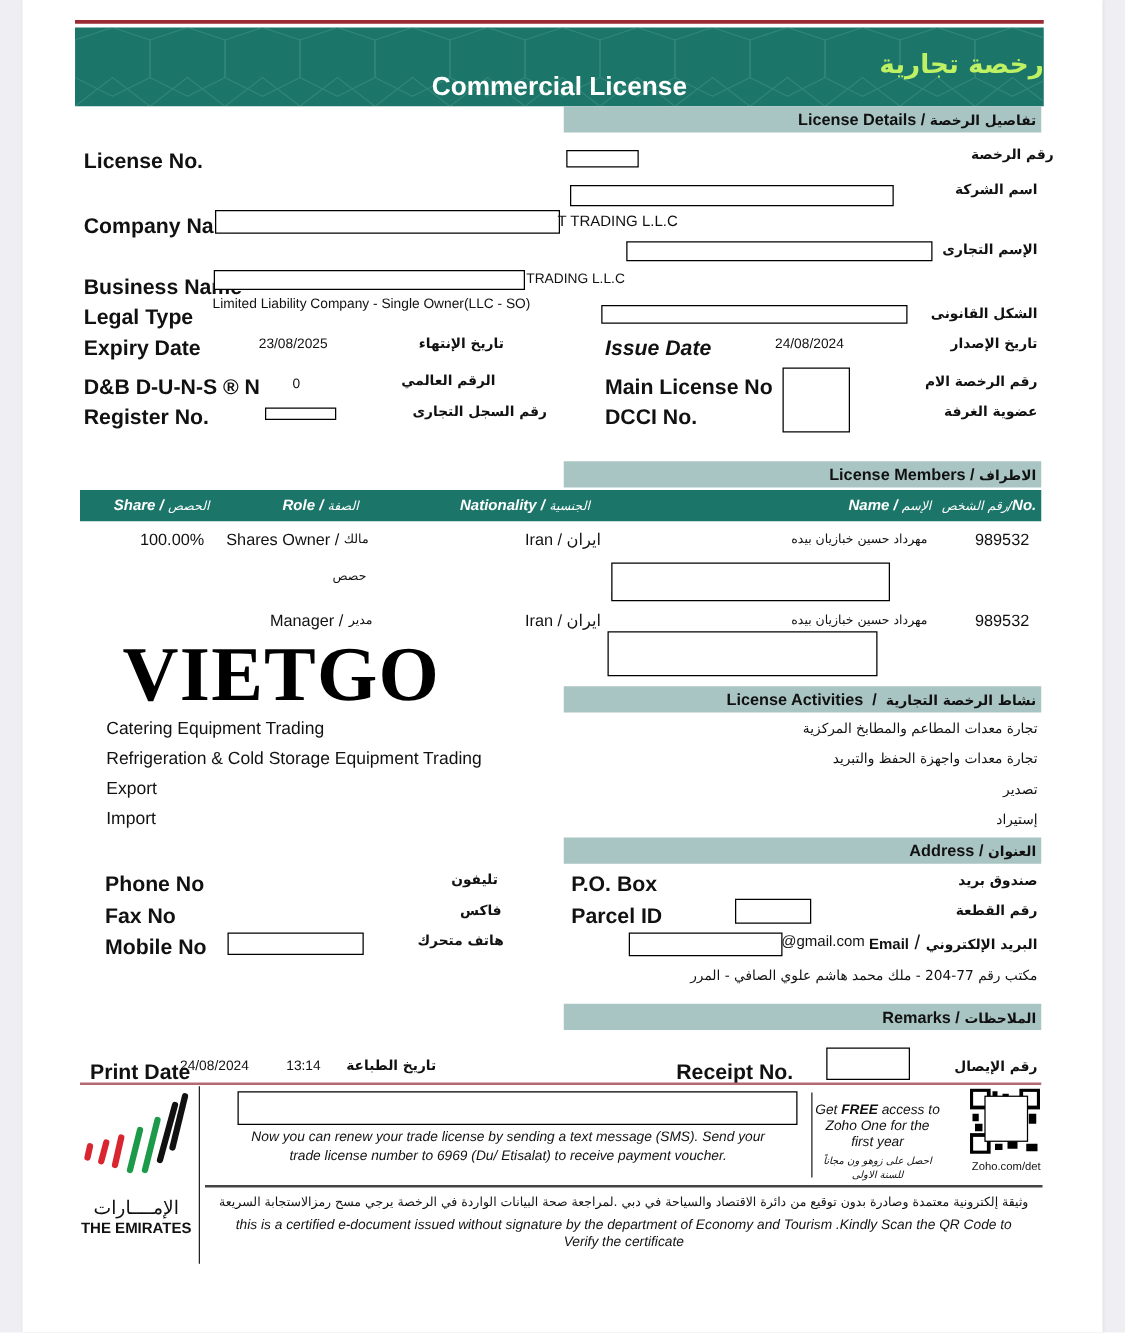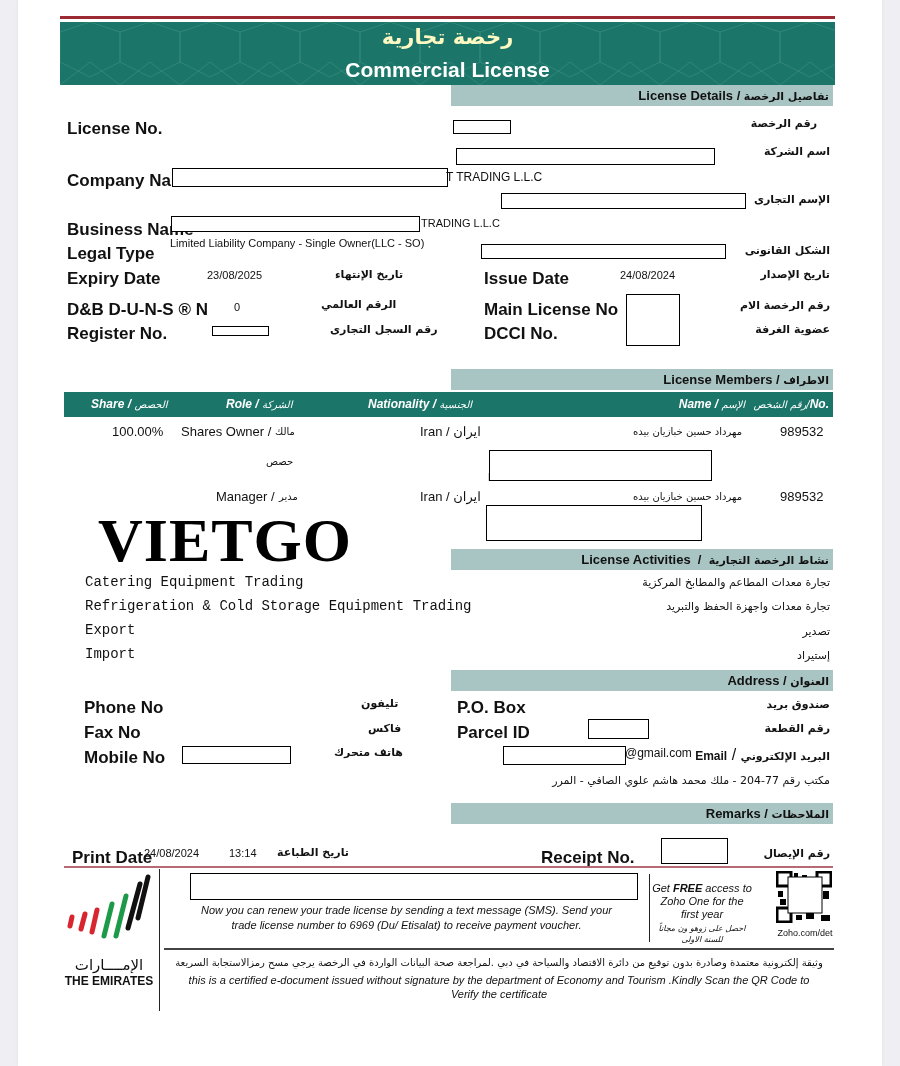--- a/index.html
+++ b/index.html
@@ -20,41 +20,41 @@
   .arb { font-size:11px; white-space:nowrap; direction:rtl; font-weight:bold; font-family:"DejaVu Sans", sans-serif; }
   .redact { position:absolute; border:1px solid #000; background:#fff; }
 
   
   .topline { position:absolute; left:42px; top:16px; width:775px; height:3px; background:#9b2a33; }
   .banner {
     position:absolute; left:42px; top:22px; width:775px; height:63px;
     background:#1b7568; overflow:hidden;
   }
   .banner svg { position:absolute; left:0; top:0; }
-  .banner .ar-title { position:absolute; left:0; right:0; top:3px; text-align:center; color:#fef9c3; font-size:21px; font-weight:bold; font-family:"DejaVu Sans", sans-serif; }
+  .banner .ar-title { position:absolute; left:0; right:0; top:17px; text-align:right; color:#bef264; font-size:21px; font-weight:bold; font-family:"DejaVu Sans", sans-serif; }
   .banner .en-title { position:absolute; left:0; right:0; top:36px; text-align:center; color:#fff; font-size:21px; font-weight:bold; }
 
   .section-bar {
     position:absolute; left:433px; width:382px; height:21px;
     background:#a9c5c3;
   }
   .section-bar .t { position:absolute; right:4px; top:3px; font-size:13px; font-weight:bold; white-space:nowrap; }
   .section-bar .t .a { font-family:"DejaVu Sans", sans-serif; font-size:11px; }
 
   .members-head {
     position:absolute; left:46px; top:392px; width:769px; height:25px;
     background:#1b7568; color:#fff;
   }
   .members-head .h { position:absolute; top:5px; font-size:12px; font-weight:bold; white-space:nowrap;font-style:italic; }
   .members-head .h .a { font-family:"DejaVu Sans", sans-serif; font-size:10px; font-weight:normal; }
 
   .row-txt { font-size:13px; white-space:nowrap; }
   .row-ar { font-size:10px; white-space:nowrap; direction:rtl; font-family:"DejaVu Sans", sans-serif; }
 
-  .act-en { font-size:14px; white-space:nowrap;font-family:Liberation Mono, monospace; }
+  .act-en { font-size:14px; white-space:nowrap; }
   .act-ar { font-size:11px; white-space:nowrap; direction:rtl; font-family:"DejaVu Sans", sans-serif; }
 
   .vietgo {
     position:absolute; left:80px; top:505px;
     font-family:"Liberation Serif", serif; font-weight:bold; font-size:62px; letter-spacing:1px; color:#000;
   }
 
   .footer-line { position:absolute; left:46px; top:866px; width:769px; height:2px; background:#b46a72; }
   .vline { position:absolute; width:1px; background:#222; }
   .hline { position:absolute; height:2px; background:#444; }
@@ -89,21 +89,21 @@
     <div class="ar-title">رخصة تجارية</div>
     <div class="en-title">Commercial License</div>
   </div>
 
   <div class="section-bar" style="top:85px;">
     <div class="t"><span>License Details</span> / <span class="a">تفاصيل الرخصة</span></div>
   </div>
 
   <div class="abs lbl" style="left:49px;top:119px;">License No.</div>
   <div class="redact" style="left:435px;top:120px;width:56px;height:12px;"></div>
-  <div class="abs arb" style="right:65px;top:117px;">رقم الرخصة</div>
+  <div class="abs arb" style="right:39px;top:117px;">رقم الرخصة</div>
 
   <div class="abs arb" style="right:52px;top:145px;">اسم الشركة</div>
   <div class="redact" style="left:438px;top:148px;width:257px;height:15px;"></div>
   <div class="abs lbl" style="left:49px;top:171px;">Company Name</div>
   <div class="redact" style="left:154px;top:168px;width:274px;height:17px;"></div>
   <div class="abs val" style="left:428px;top:170px;font-size:12px;">T TRADING L.L.C</div>
 
   <div class="abs arb" style="right:52px;top:193px;">الإسم التجارى</div>
   <div class="redact" style="left:483px;top:193px;width:243px;height:14px;"></div>
   <div class="abs lbl" style="left:49px;top:220px;">Business Name</div>
@@ -111,21 +111,21 @@
   <div class="abs val" style="left:403px;top:217px;">TRADING L.L.C</div>
 
   <div class="abs lbl" style="left:49px;top:244px;">Legal Type</div>
   <div class="abs val" style="left:152px;top:237px;">Limited Liability Company - Single Owner(LLC - SO)</div>
   <div class="redact" style="left:463px;top:244px;width:243px;height:13px;"></div>
   <div class="abs arb" style="right:52px;top:244px;">الشكل القانونى</div>
 
   <div class="abs lbl" style="left:49px;top:269px;">Expiry Date</div>
   <div class="abs val" style="left:189px;top:269px;">23/08/2025</div>
   <div class="abs arb" style="left:317px;top:268px;">تاريخ الإنتهاء</div>
-  <div class="abs lbl" style="left:466px;top:269px;">Issue Date</div>
+  <div class="abs lbl" style="left:466px;top:269px;font-style:italic;">Issue Date</div>
   <div class="abs val" style="left:602px;top:269px;">24/08/2024</div>
   <div class="abs arb" style="right:52px;top:268px;">تاريخ الإصدار</div>
 
   <div class="abs lbl" style="left:49px;top:300px;">D&amp;B D-U-N-S ® N</div>
   <div class="abs val" style="left:216px;top:301px;">0</div>
   <div class="abs arb" style="left:303px;top:298px;">الرقم العالمي</div>
   <div class="abs lbl" style="left:466px;top:300px;">Main License No</div>
   <div class="redact" style="left:608px;top:294px;width:52px;height:50px;"></div>
   <div class="abs arb" style="right:52px;top:299px;">رقم الرخصة الام</div>
 
@@ -135,21 +135,21 @@
   <div class="abs lbl" style="left:466px;top:324px;">DCCI No.</div>
   <div class="abs arb" style="right:52px;top:323px;">عضوية الغرفة</div>
 
   <div class="section-bar" style="top:369px;">
     <div class="t"><span>License Members</span> / <span class="a">الاطراف</span></div>
   </div>
   <div class="members-head">
     <div class="h" style="right:4px;"><span class="a">رقم الشخص/</span><span>No.</span></div>
     <div class="h" style="right:88px;"><span>Name</span> / <span class="a">الإسم</span></div>
     <div class="h" style="left:304px;"><span>Nationality</span> / <span class="a">الجنسية</span></div>
-    <div class="h" style="left:162px;"><span>Role</span> / <span class="a">الشركة</span></div>
+    <div class="h" style="left:162px;"><span>Role</span> / <span class="a">الصفة</span></div>
     <div class="h" style="left:27px;"><span>Share</span> / <span class="a">الحصص</span></div>
   </div>
 
   <div>
     <div class="abs row-txt" style="left:762px;top:424px;">989532</div>
     <div class="abs row-ar" style="right:140px;top:426px;">مهرداد حسين خبازيان بيده</div>
     <div class="abs row-txt" style="left:402px;top:424px;">Iran / ايران</div>
     <div class="abs row-txt" style="left:163px;top:424px;">Shares Owner /</div>
     <div class="abs row-ar" style="left:257px;top:426px;">مالك</div>
     <div class="abs row-ar" style="left:248px;top:441px;margin-top:15px;">حصص</div>

